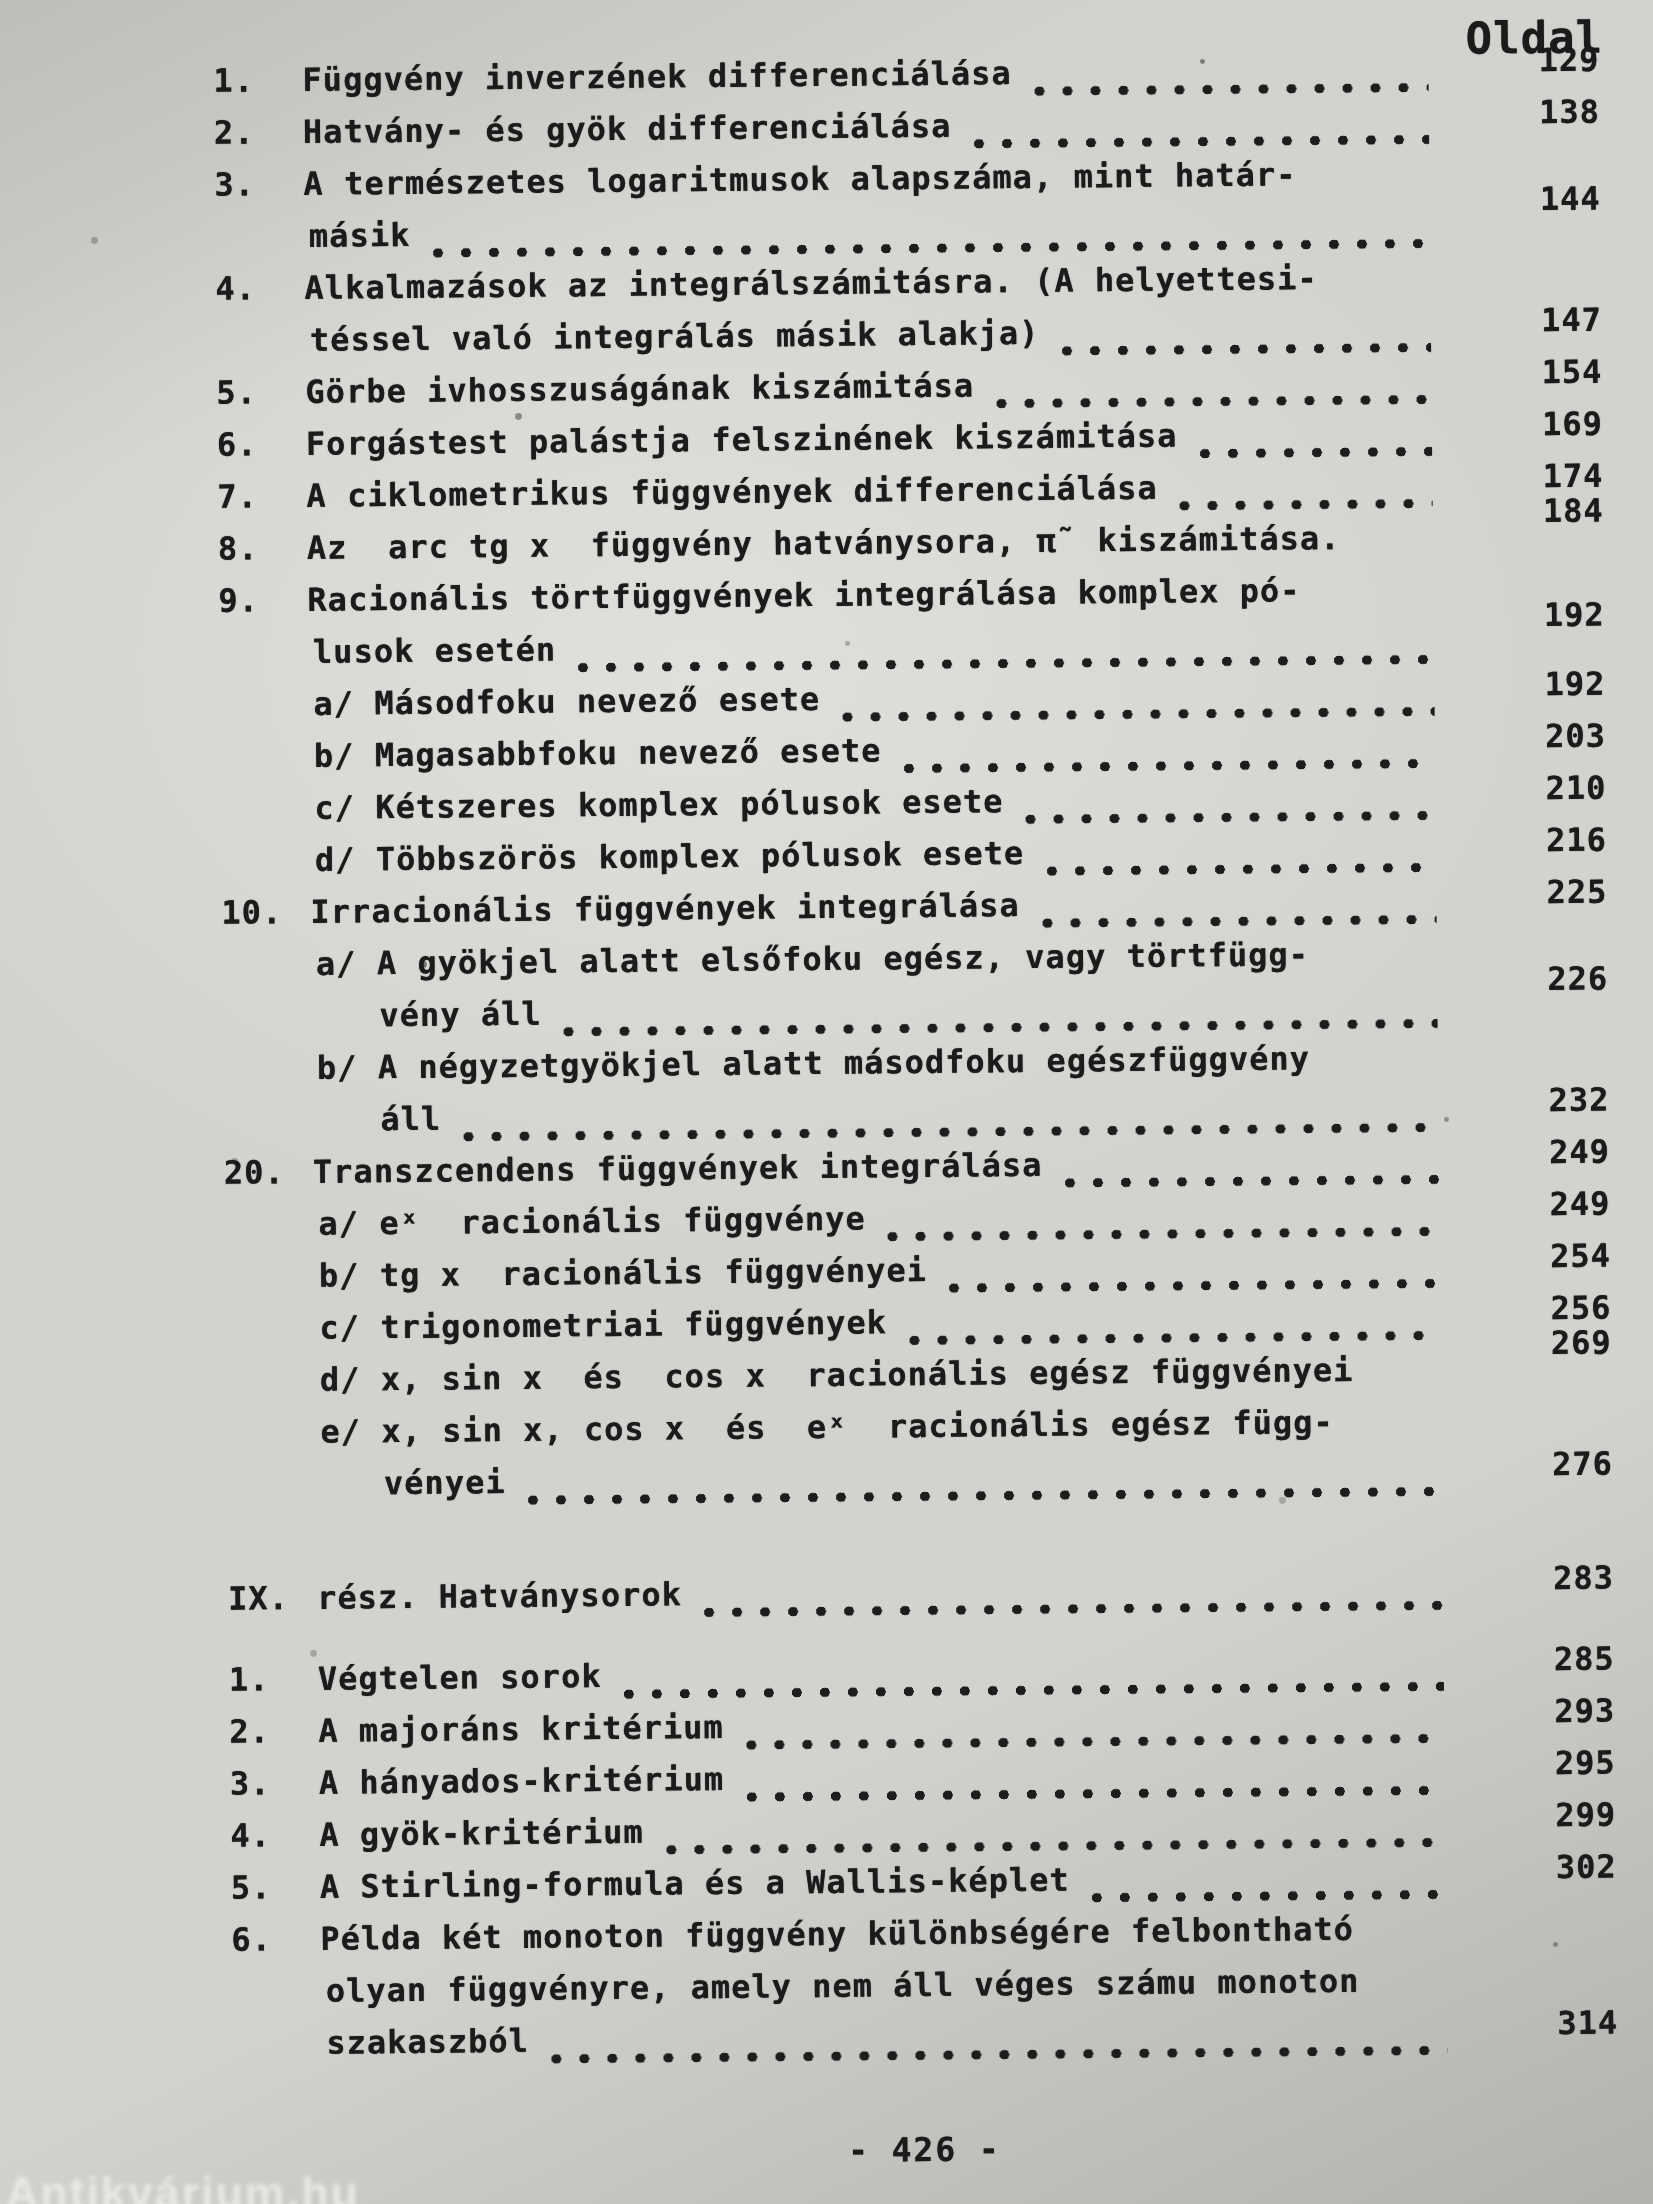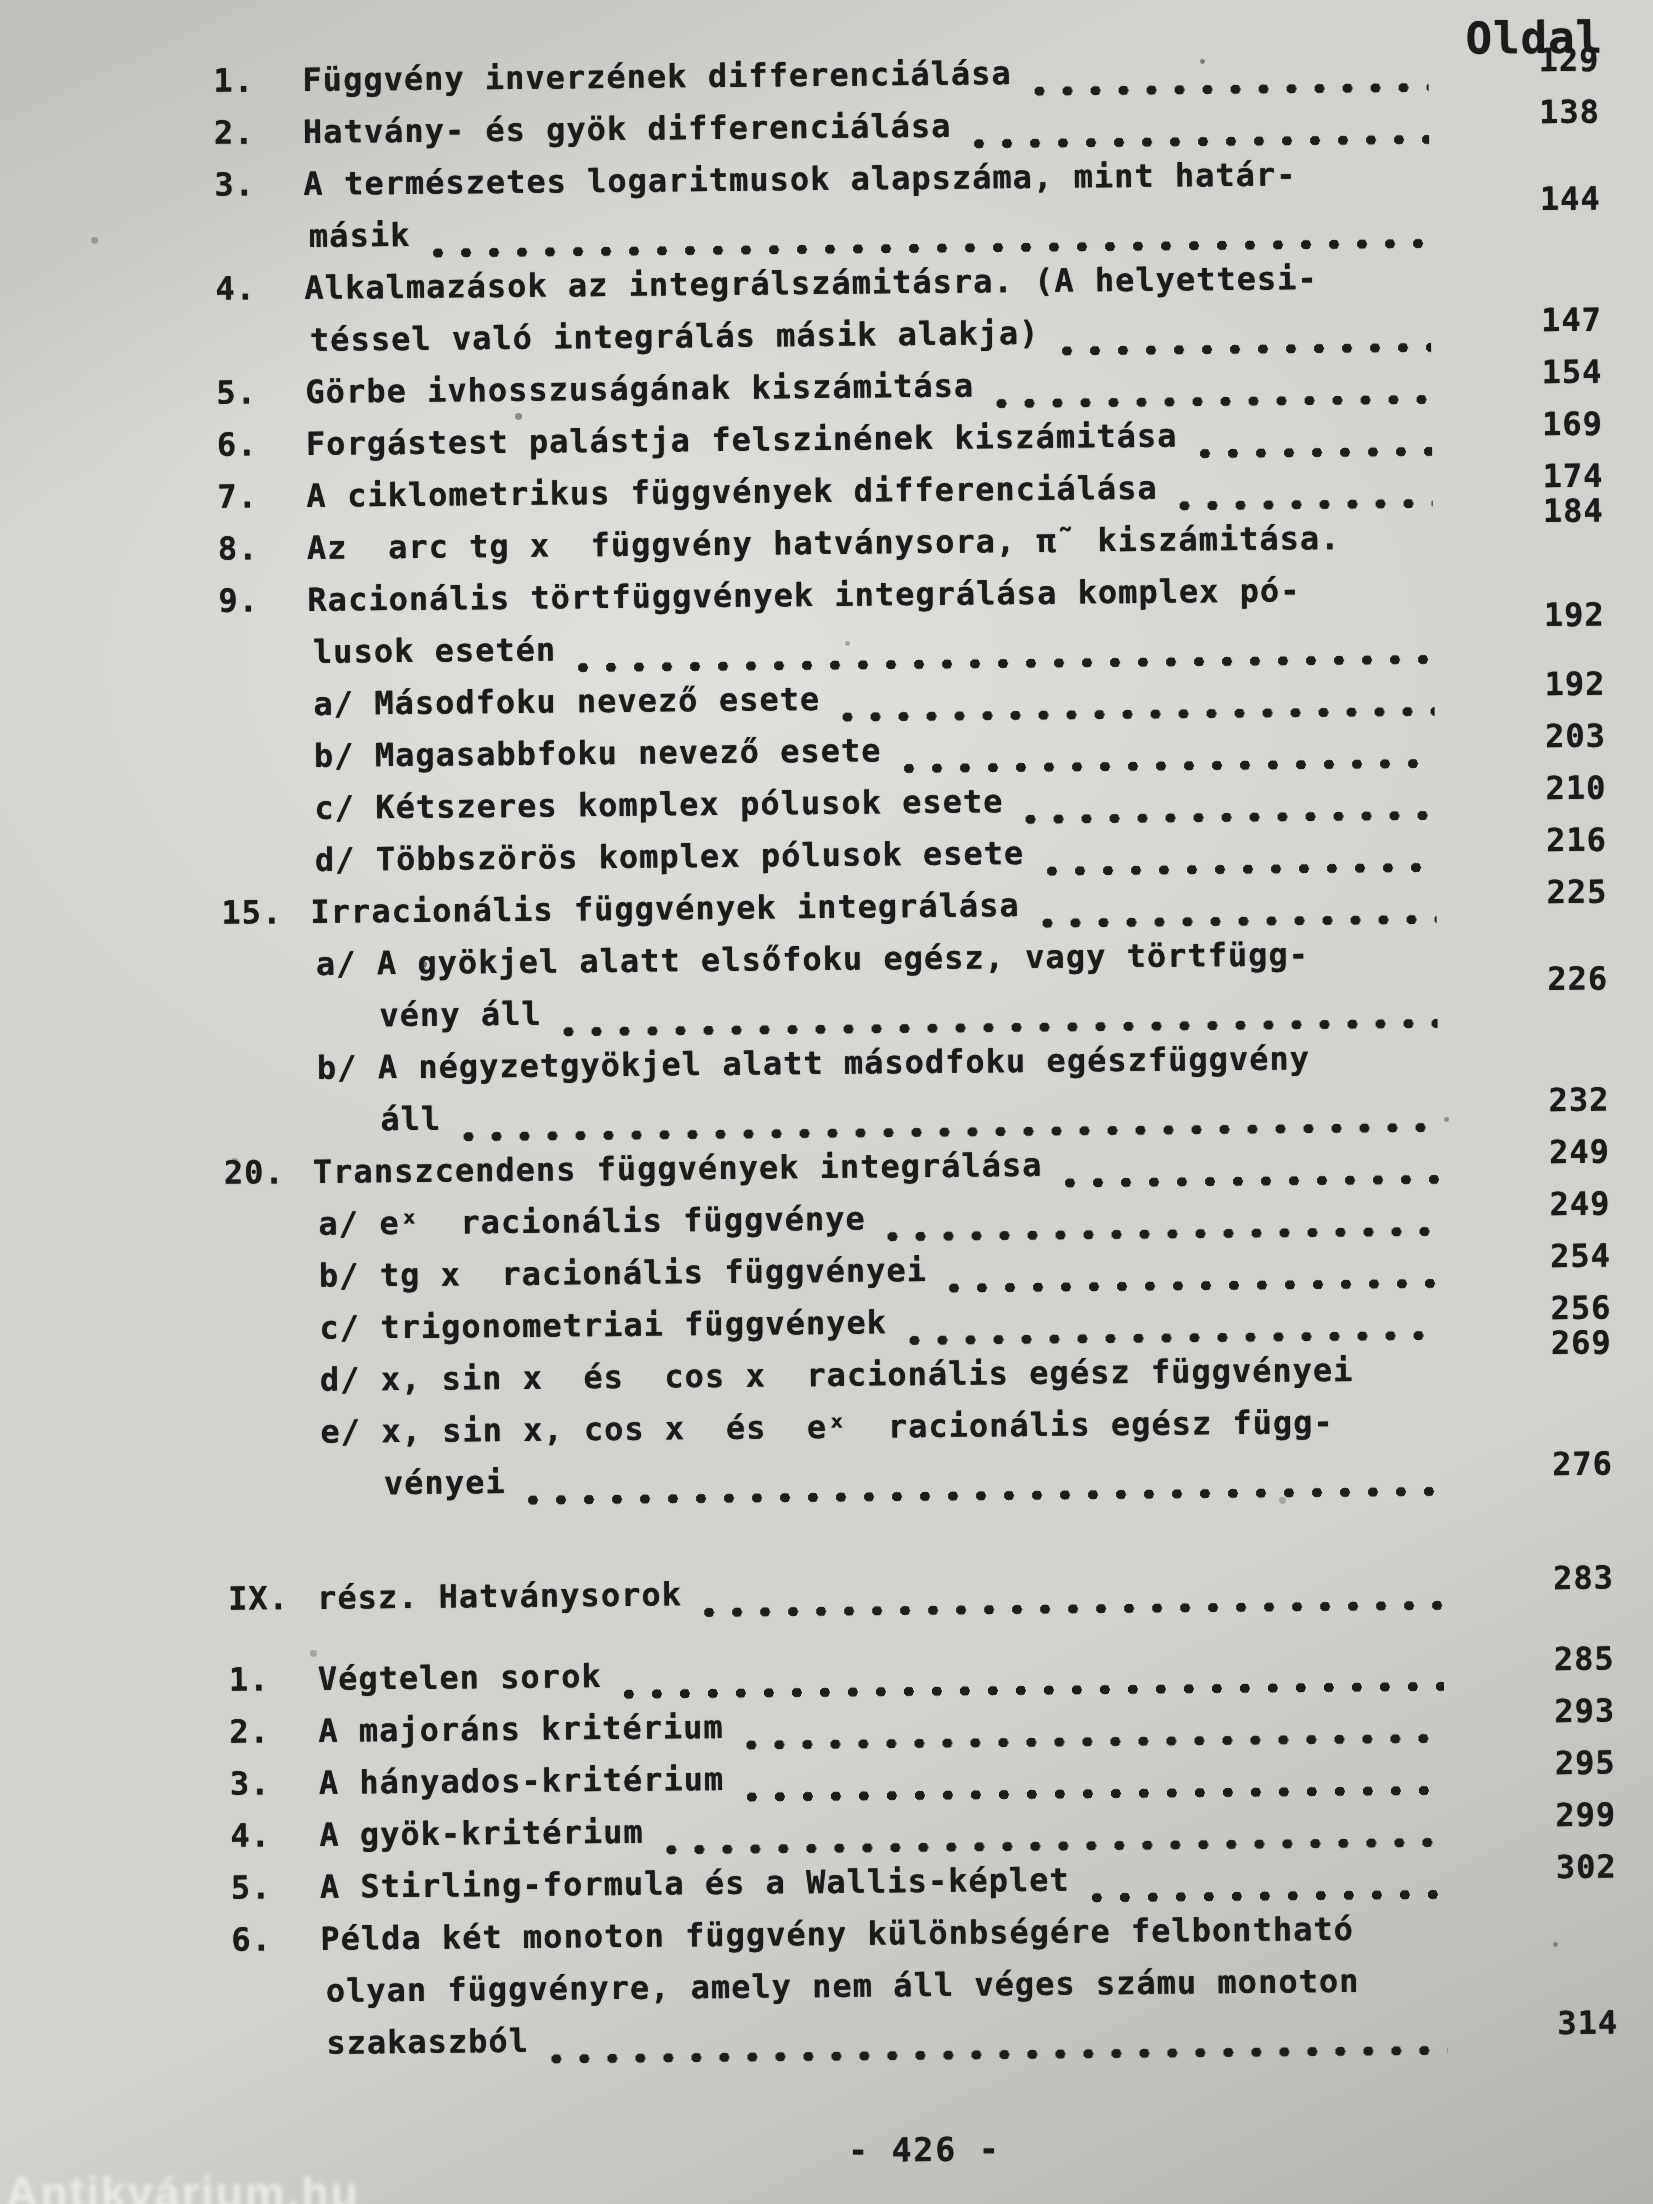--- a/index.html
+++ b/index.html
@@ -185,21 +185,21 @@
     <span class="dots"></span>
     <span class="pg">210</span>
   </div>
         <div class="row i1">
     
     <span class="t">d/ Többszörös komplex pólusok esete</span>
     <span class="dots"></span>
     <span class="pg">216</span>
   </div>
         <div class="row i0">
-    <span class="num">15.</span>
+    <span class="num">10.</span>
     <span class="t">Irracionális függvények integrálása</span>
     <span class="dots"></span>
     <span class="pg">225</span>
   </div>
         <div class="row i1">
     
     <span class="t">a/ A gyökjel alatt elsőfoku egész, vagy törtfügg-</span>
     <span class="dots nodots"></span>
     <span class="pg"></span>
   </div>

